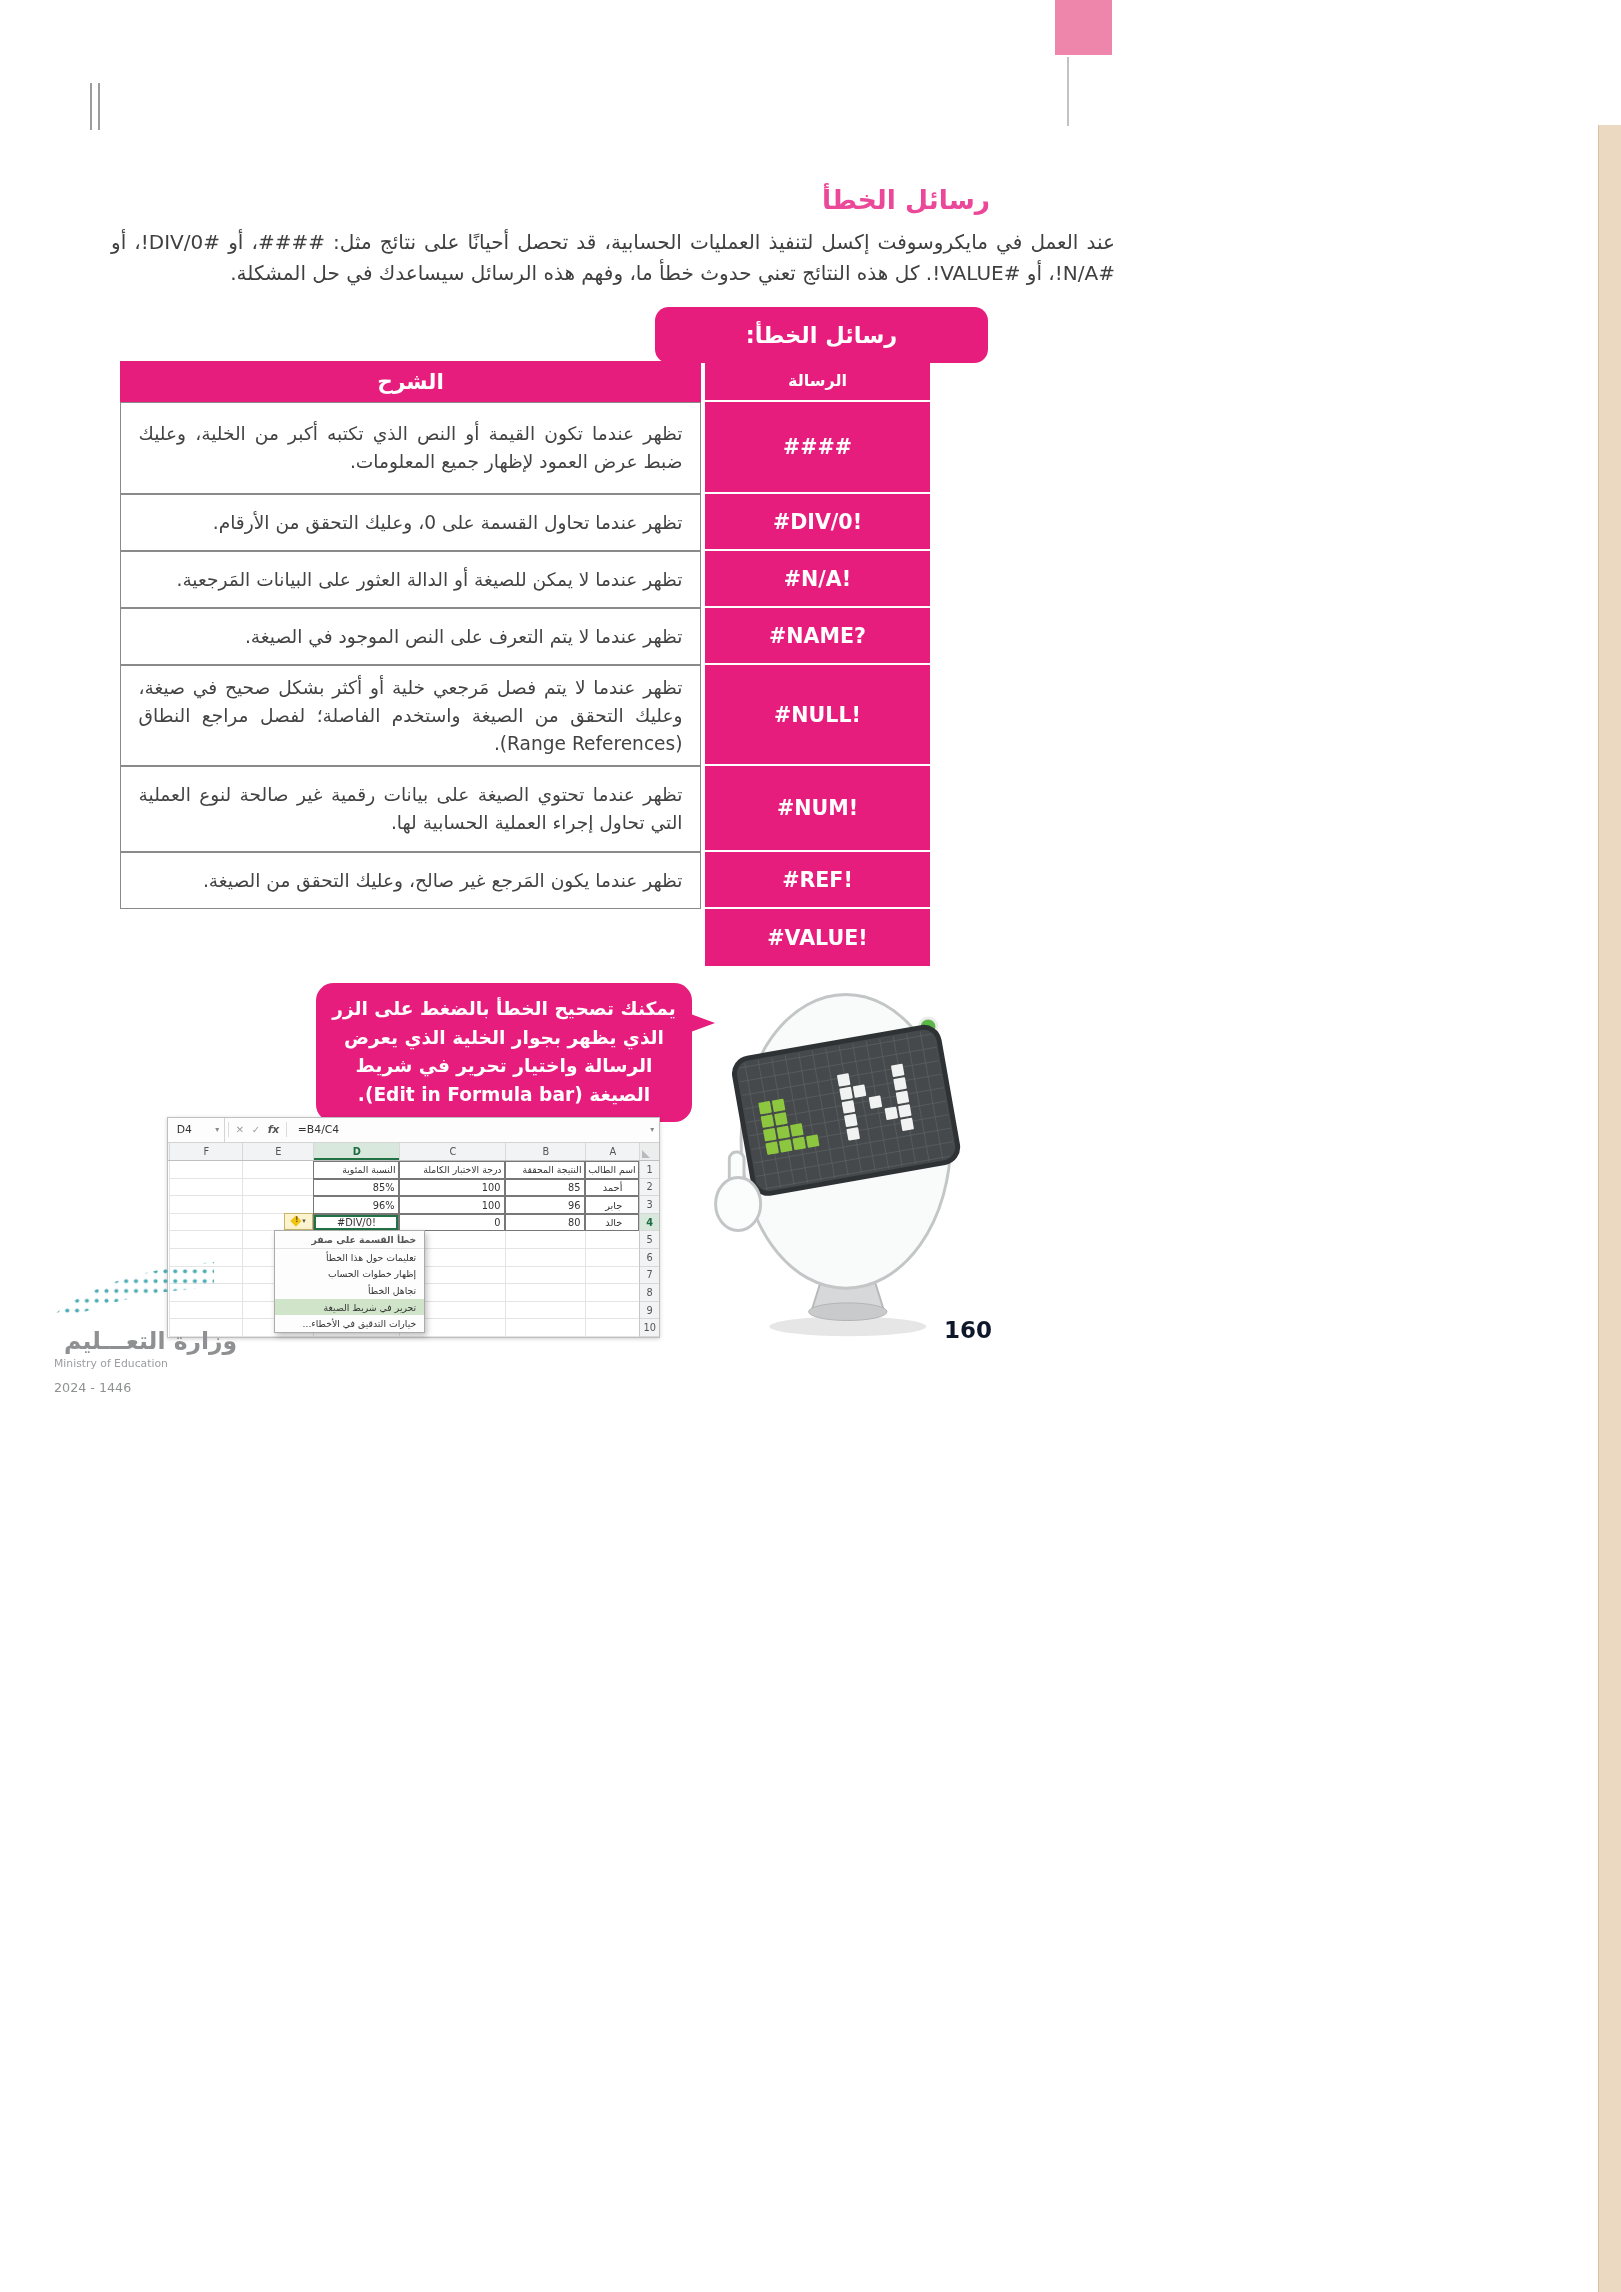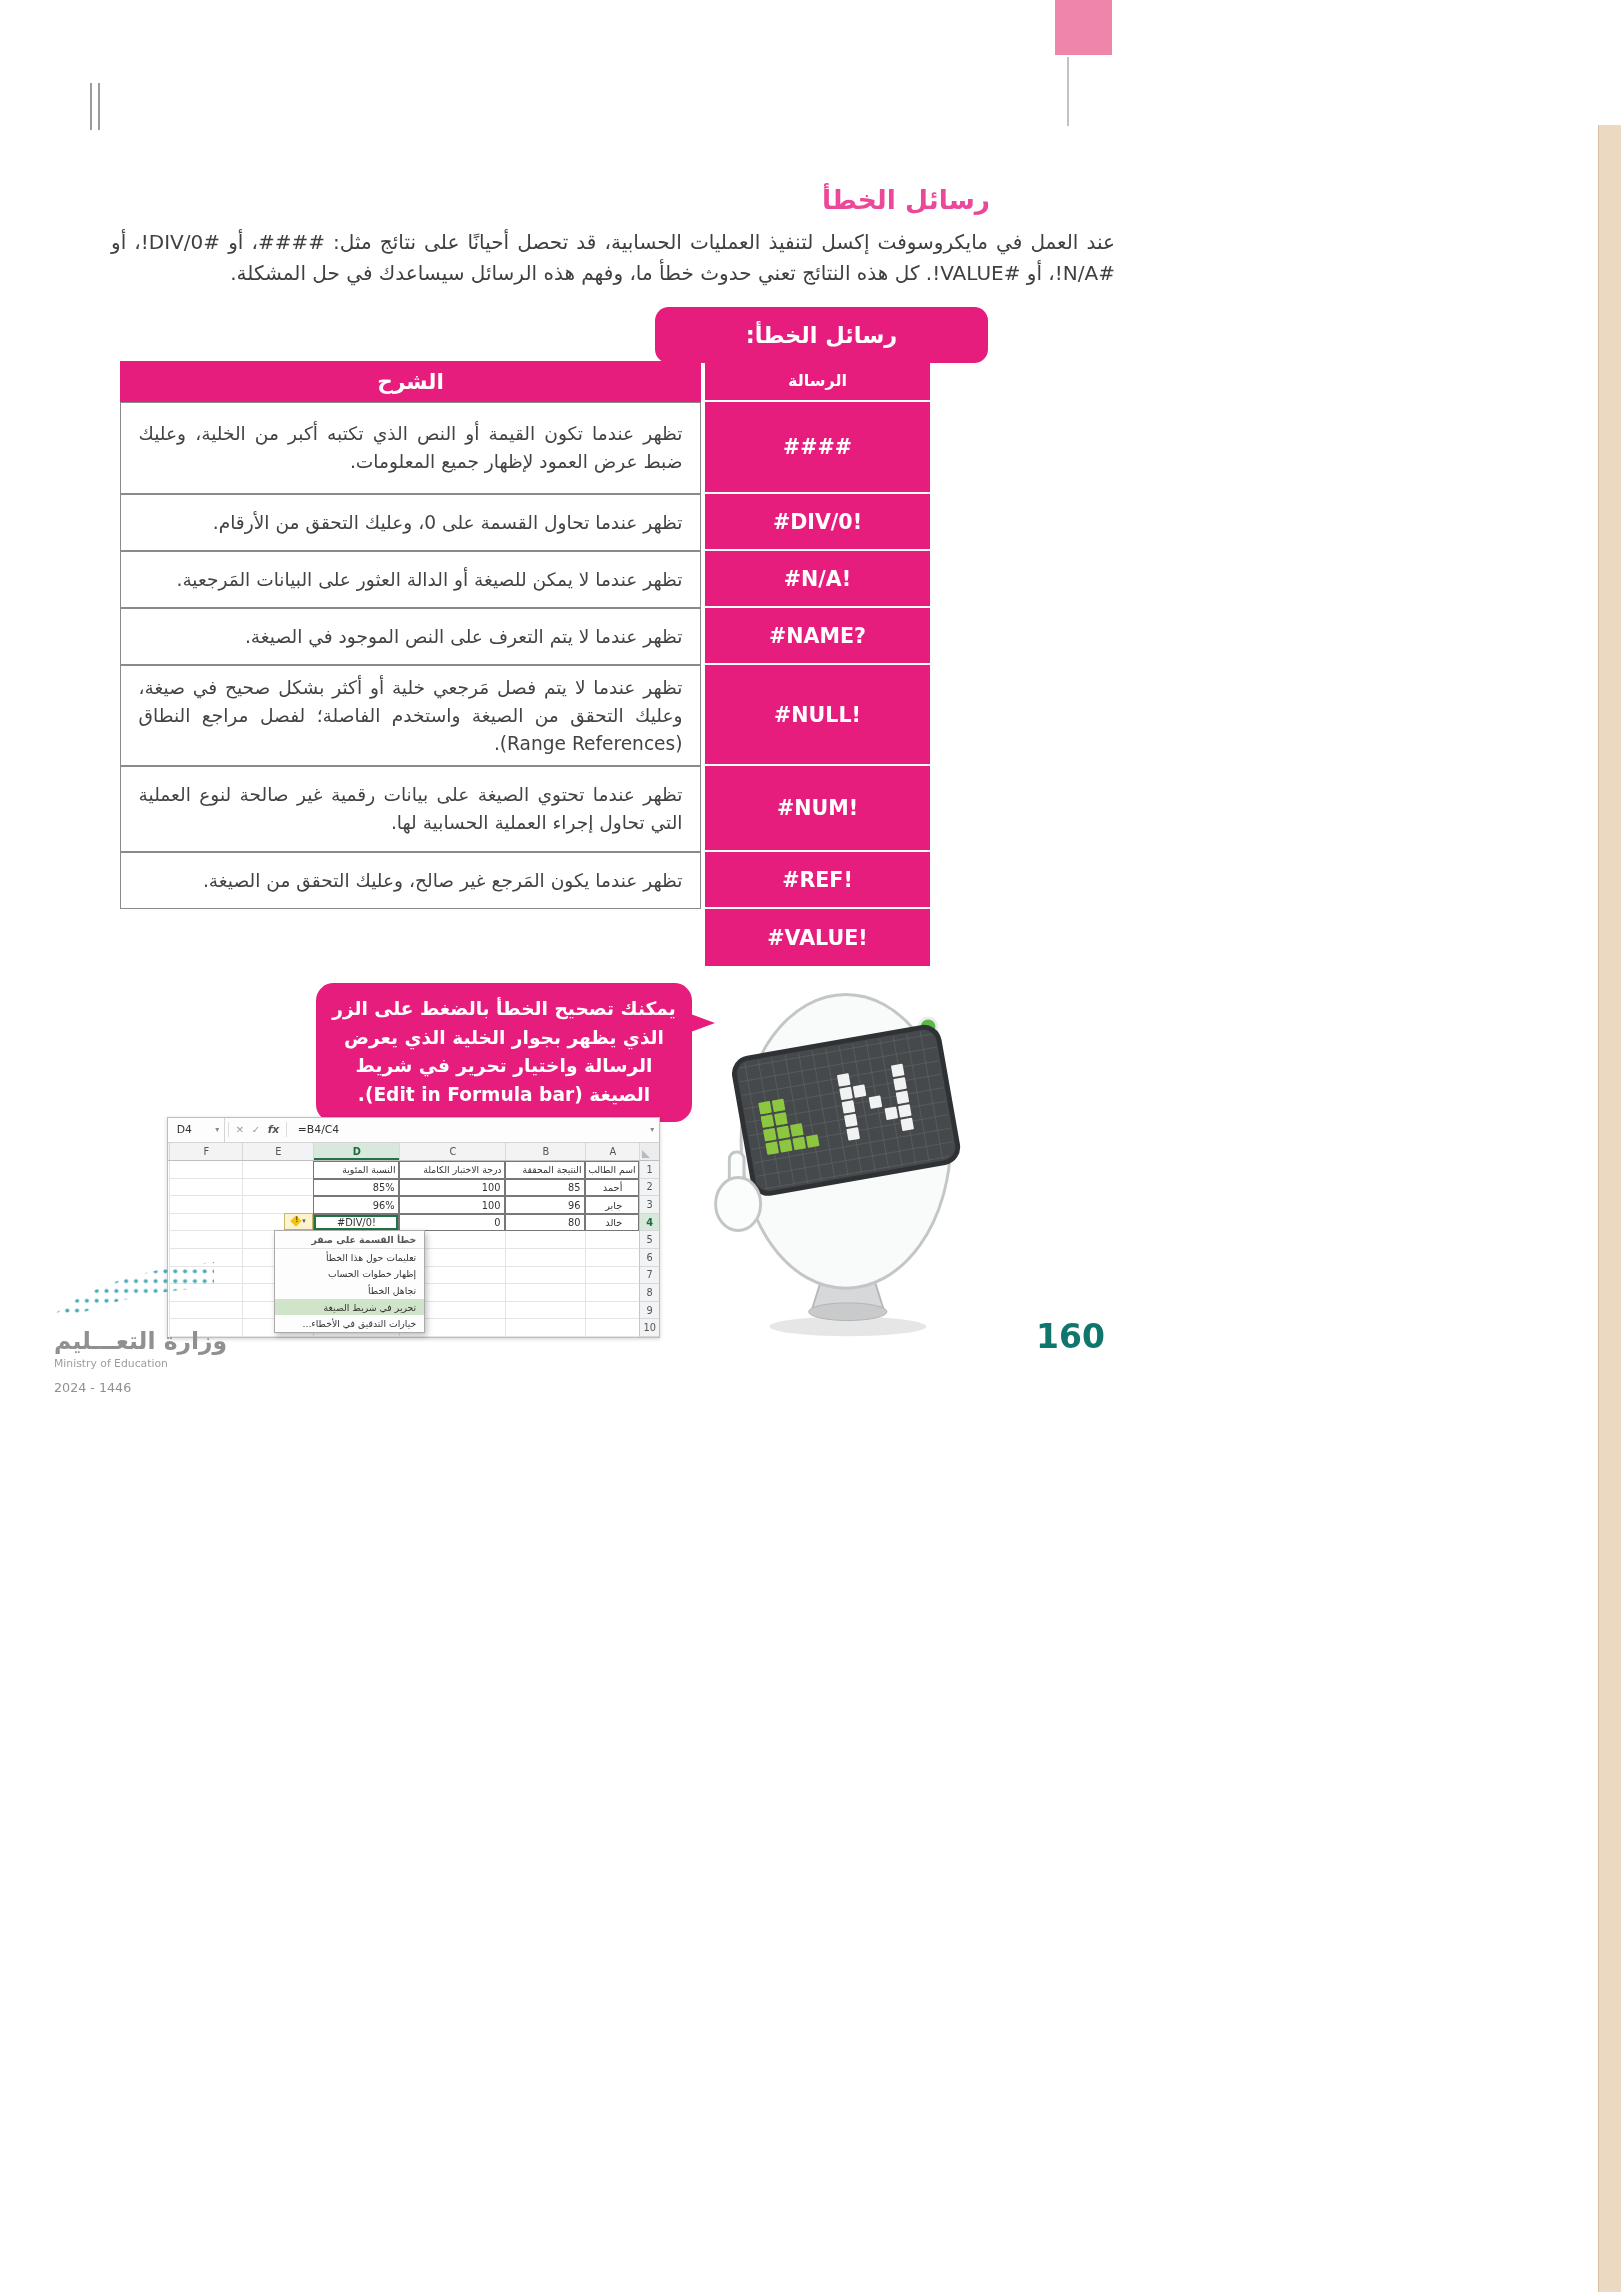--- a/index.html
+++ b/index.html
@@ -91,24 +91,24 @@
              font-size:7.8px;font-weight:bold;color:#7a5400;}
   .ebarrow{font-size:6.9px;color:#555;}
   .emenu{position:absolute;left:106px;top:112px;width:149px;background:rgba(253,253,253,.97);
          border:1px solid #ababab;box-shadow:2px 2.9px 5.9px rgba(0,0,0,.25);z-index:5;direction:rtl;}
   .emi{height:16.7px;display:flex;align-items:center;padding:0 7.8px;font-size:9.3px;color:#333;}
   .emi.t{color:#555;font-weight:bold;border-bottom:1px solid #e2e2e2;}
   .emi.hl{background:#cfe4c8;}
 
   
   .moe{position:absolute;left:54px;top:1258px;width:235px;}
-  .moe-ar{font-size:23.5px;color:#8e9092;font-weight:bold;margin-top:3.9px;direction:rtl;text-align:left;}
+  .moe-ar{font-size:23.5px;color:#8e9092;font-weight:bold;margin-top:3.9px;direction:rtl;text-align:left;margin-left:10px;}
   .moe-en{font-size:10.8px;color:#9b9da0;margin-top:2px;}
   .moe-yr{font-size:12.7px;color:#8e9092;margin-top:9.8px;}
-  .pnum{position:absolute;left:1036px;top:1317px;font-size:33px;font-weight:bold;color:#0f766e;}
+  .pnum{position:absolute;left:944px;top:1317px;font-size:23px;font-weight:bold;color:#0f172a;}
 </style>
 </head>
 <body>
 
 <div class="page">
 
   <div class="strip-right"></div>
   <div class="corner-swatch"></div>
   <div class="mark m1"></div>
   <div class="mark m2"></div>

